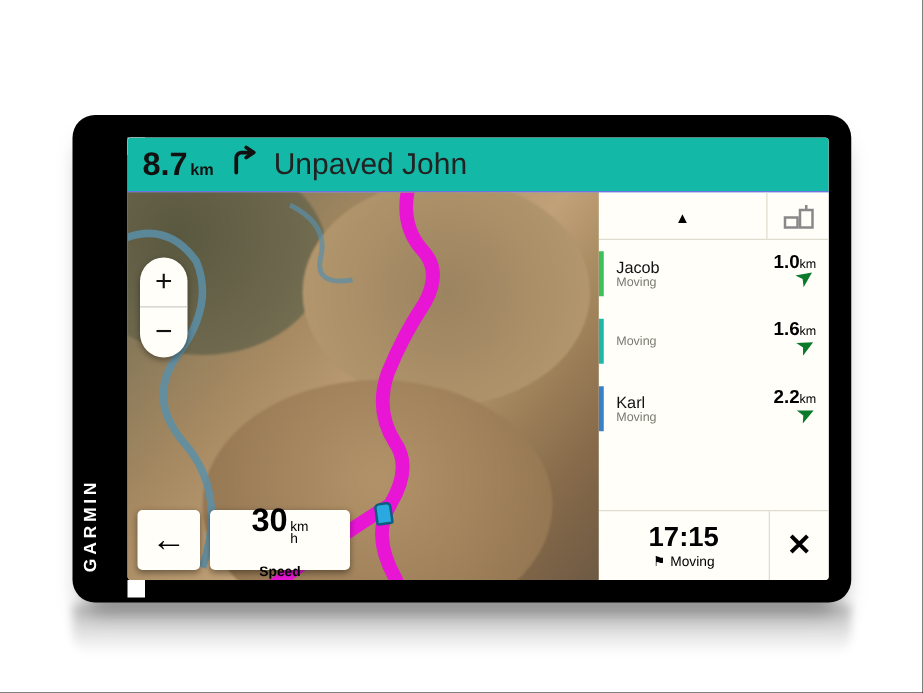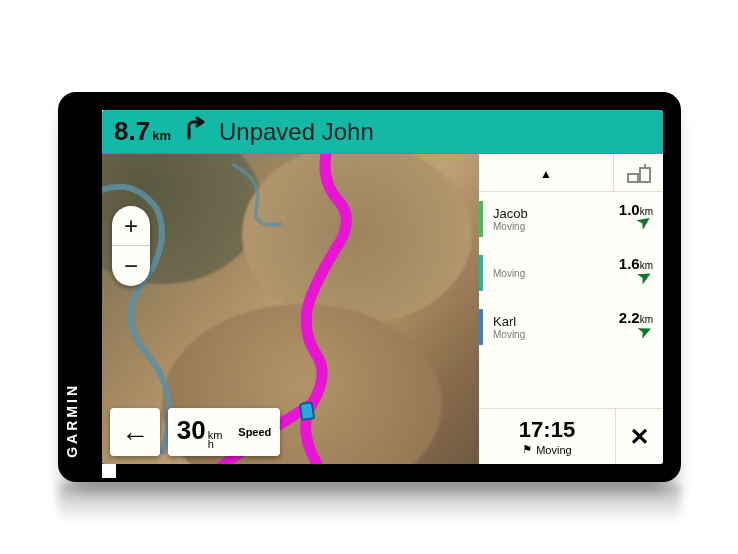--- a/index.html
+++ b/index.html
@@ -21,21 +21,21 @@
 .r2{left:140px;top:-10px;width:230px;height:180px;background:radial-gradient(circle at 50% 50%,#9c8460,#b99b70)}
 .r3{left:60px;top:150px;width:280px;height:200px;background:radial-gradient(circle at 50% 40%,#b29369,#8d6f4d)}
 .river{position:absolute;pointer-events:none}
 .route{position:absolute;pointer-events:none}
 .vehicle{position:absolute;left:198px;top:248px;width:14px;height:18px;background:#2aa9e0;border-radius:4px 4px 2px 2px;border:2px solid #0d5d7e;transform:rotate(-8deg)}
 .zoom{position:absolute;left:10px;top:52px;width:38px;background:#fffef9;border-radius:19px;box-shadow:0 2px 5px rgba(0,0,0,.4);overflow:hidden}
 .zoom div{height:40px;display:flex;align-items:center;justify-content:center;font-size:24px;font-weight:400;color:#111}
 .zoom div:first-child{border-bottom:1px solid #ccc}
 .info{position:absolute;background:#fffef9;border-radius:4px;box-shadow:0 2px 5px rgba(0,0,0,.4);display:flex;align-items:center;padding:6px 12px;gap:10px}
 .back{left:8px;bottom:8px;width:50px;height:48px;justify-content:center;font-size:28px}
-.speed{left:66px;bottom:8px;width:112px;height:48px;gap:16px;justify-content:center}
+.speed{left:66px;bottom:8px;width:112px;height:48px;flex-direction:column;gap:16px;justify-content:center}
 .speed .val{display:flex;align-items:baseline}
 .speed .n{font-size:26px;font-weight:700}
 .speed .u{font-size:11px;line-height:9px;display:flex;flex-direction:column;margin-left:2px}
 .speed .lbl{font-size:11px;font-weight:600}
 .side{width:184px;background:#fffef9;display:flex;flex-direction:column}
 .sidetop{height:38px;display:flex;align-items:center;border-bottom:1px solid #e0ddd0}
 .sidetop .up{flex:1;text-align:center;font-size:18px}
 .sidetop .mode{width:50px;height:100%;display:flex;align-items:center;justify-content:center;border-left:1px solid #e0ddd0;color:#777}
 .riders{flex:1}
 .rider{display:flex;align-items:center;padding:8px 10px 8px 0;height:54px}

